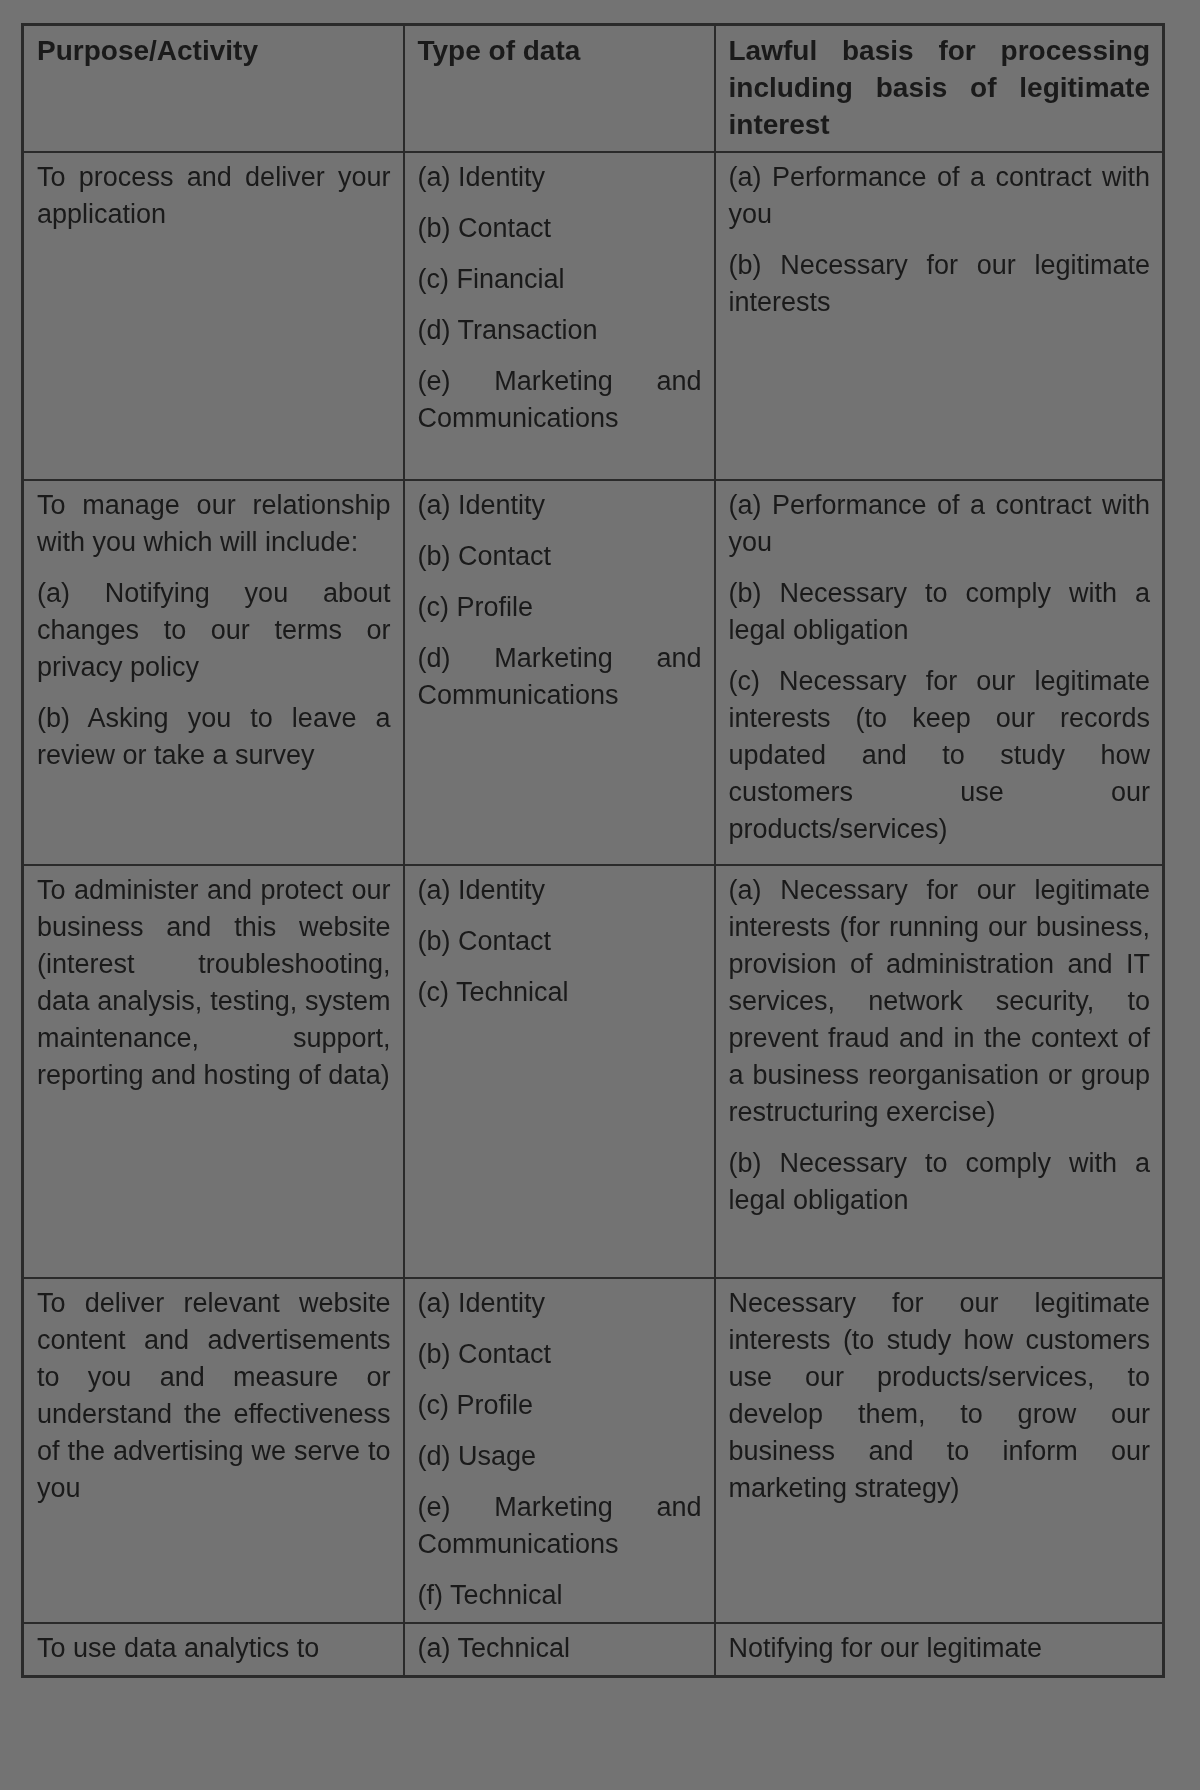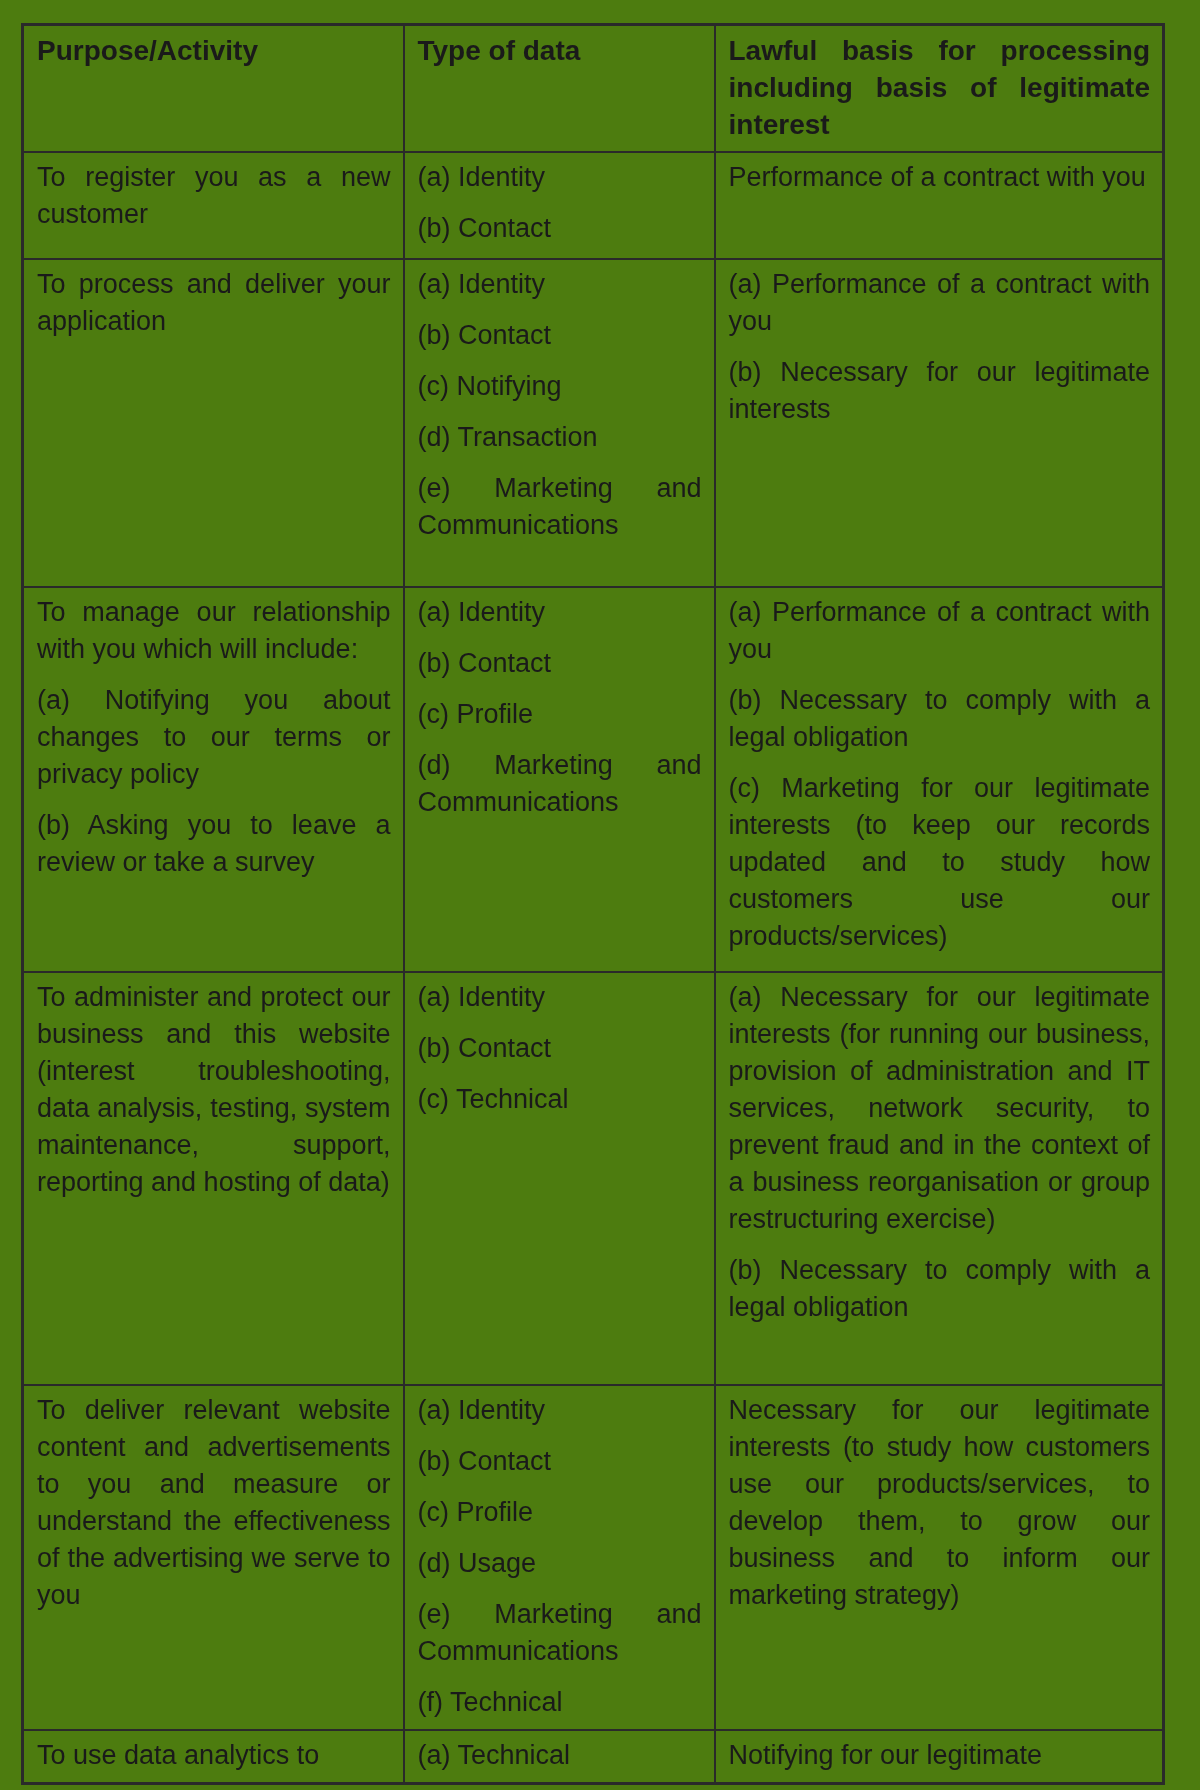--- a/index.html
+++ b/index.html
@@ -51,55 +51,43 @@
   tr.h-r1 { height: 107px; }
   tr.h-r2 { height: 328px; }
   tr.h-r3 { height: 385px; margin-left: 36px; }
   tr.h-r4 { height: 413px; }
   tr.h-r5 { height: 256px; margin-left: 13px; }
   tr.h-r6 { height: 53px; }
 </style>
 </head>
 <body>
 
-<div class="page" style="background: #4d7c0f; color: rgb(26, 26, 26);">
+<div class="page" style="background: #737373; color: rgb(26, 26, 26);">
   <table class="policy-table">
     <colgroup>
       <col class="c1">
       <col class="c2">
       <col class="c3">
     </colgroup>
     <thead>
       <tr class="h-header">
         <th>Purpose/Activity</th>
         <th>Type of data</th>
         <th>Lawful basis for processing including basis of legitimate interest</th>
       </tr>
     </thead>
     <tbody>
-      <tr class="h-r1">
-        <td>
-            <p>To register you as a new customer</p>
-          </td>
-        <td>
-            <p>(a) Identity</p>
-            <p>(b) Contact</p>
-          </td>
-        <td>
-            <p>Performance of a contract with you</p>
-          </td>
-      </tr>
       <tr class="h-r2">
         <td>
             <p>To process and deliver your application</p>
           </td>
         <td>
             <p>(a) Identity</p>
             <p>(b) Contact</p>
-            <p>(c) Notifying</p>
+            <p>(c) Financial</p>
             <p>(d) Transaction</p>
             <p>(e) Marketing and Communications</p>
           </td>
         <td>
             <p>(a) Performance of a contract with you</p>
             <p>(b) Necessary for our legitimate interests</p>
           </td>
       </tr>
       <tr class="h-r3">
         <td>
@@ -109,21 +97,21 @@
           </td>
         <td>
             <p>(a) Identity</p>
             <p>(b) Contact</p>
             <p>(c) Profile</p>
             <p>(d) Marketing and Communications</p>
           </td>
         <td>
             <p>(a) Performance of a contract with you</p>
             <p>(b) Necessary to comply with a legal obligation</p>
-            <p>(c) Marketing for our legitimate interests (to keep our records updated and to study how customers use our products/services)</p>
+            <p>(c) Necessary for our legitimate interests (to keep our records updated and to study how customers use our products/services)</p>
           </td>
       </tr>
       <tr class="h-r4">
         <td>
             <p>To administer and protect our business and this website (interest troubleshooting, data analysis, testing, system maintenance, support, reporting and hosting of data)</p>
           </td>
         <td>
             <p>(a) Identity</p>
             <p>(b) Contact</p>
             <p>(c) Technical</p>

